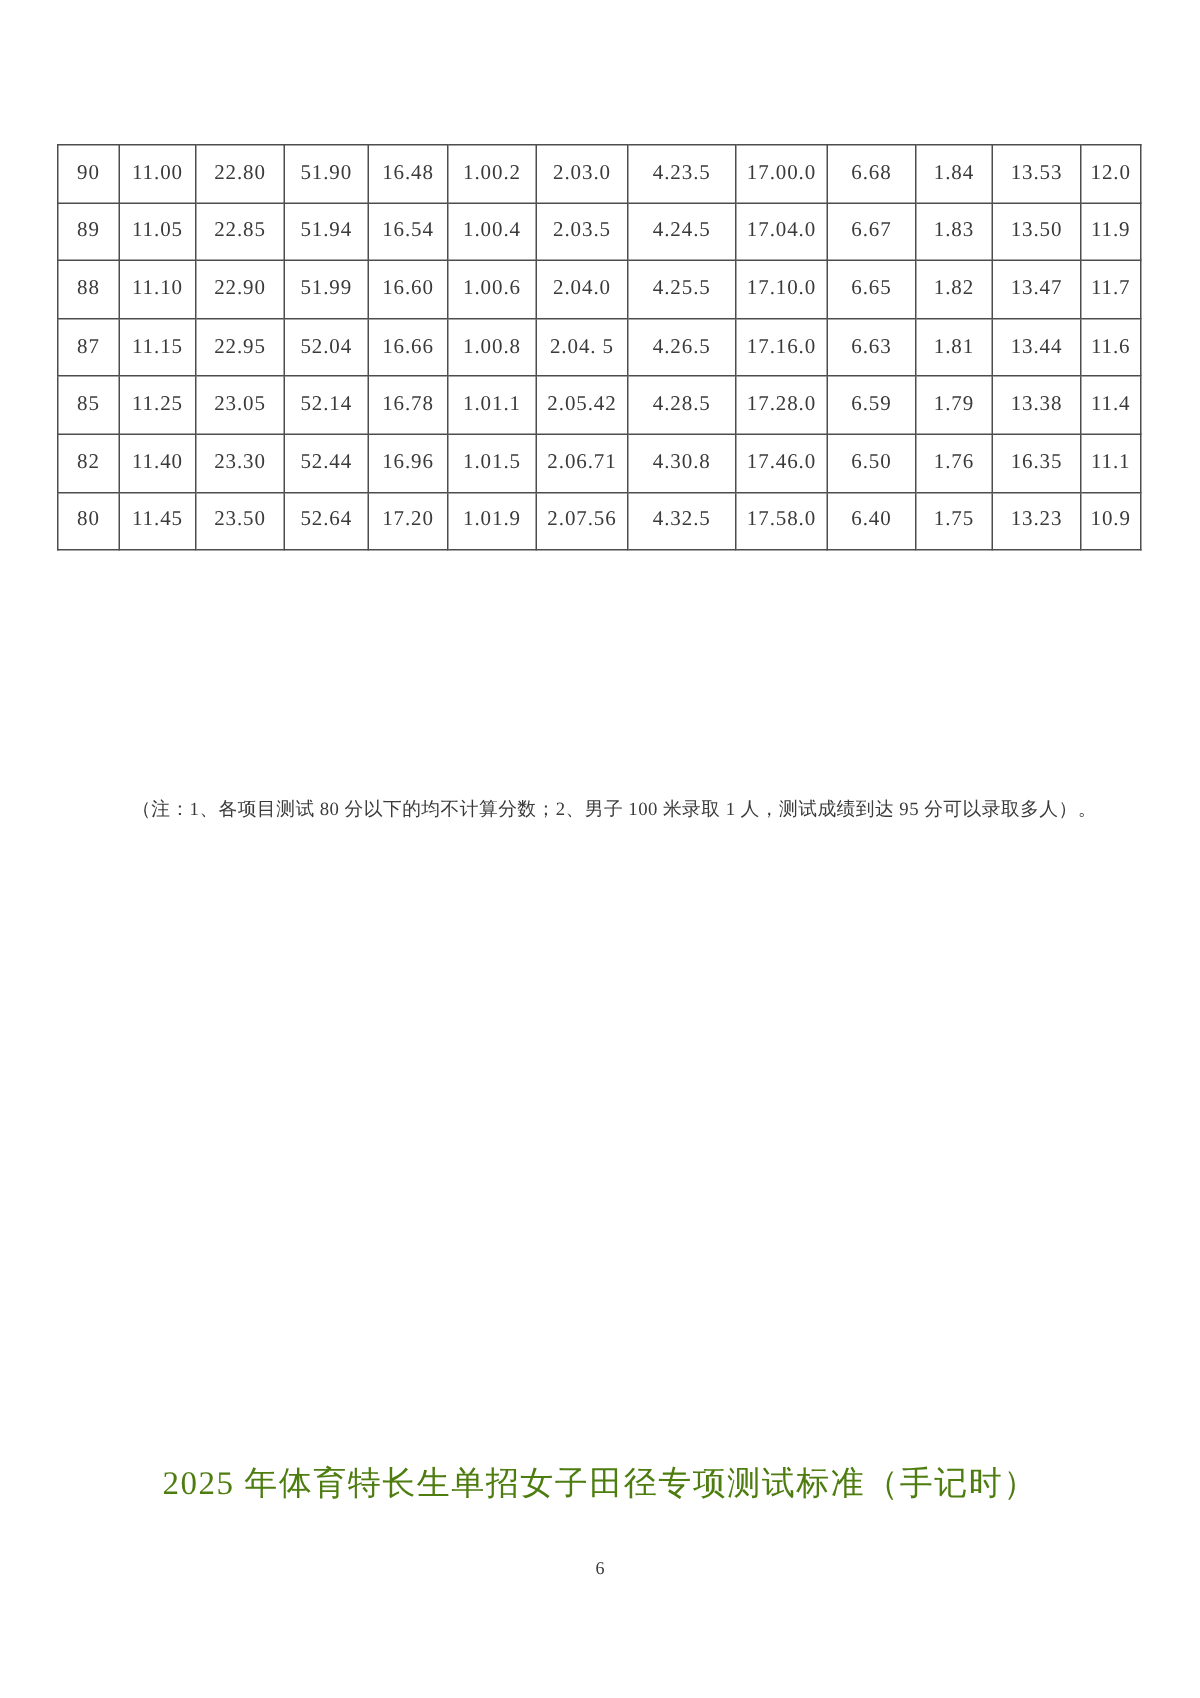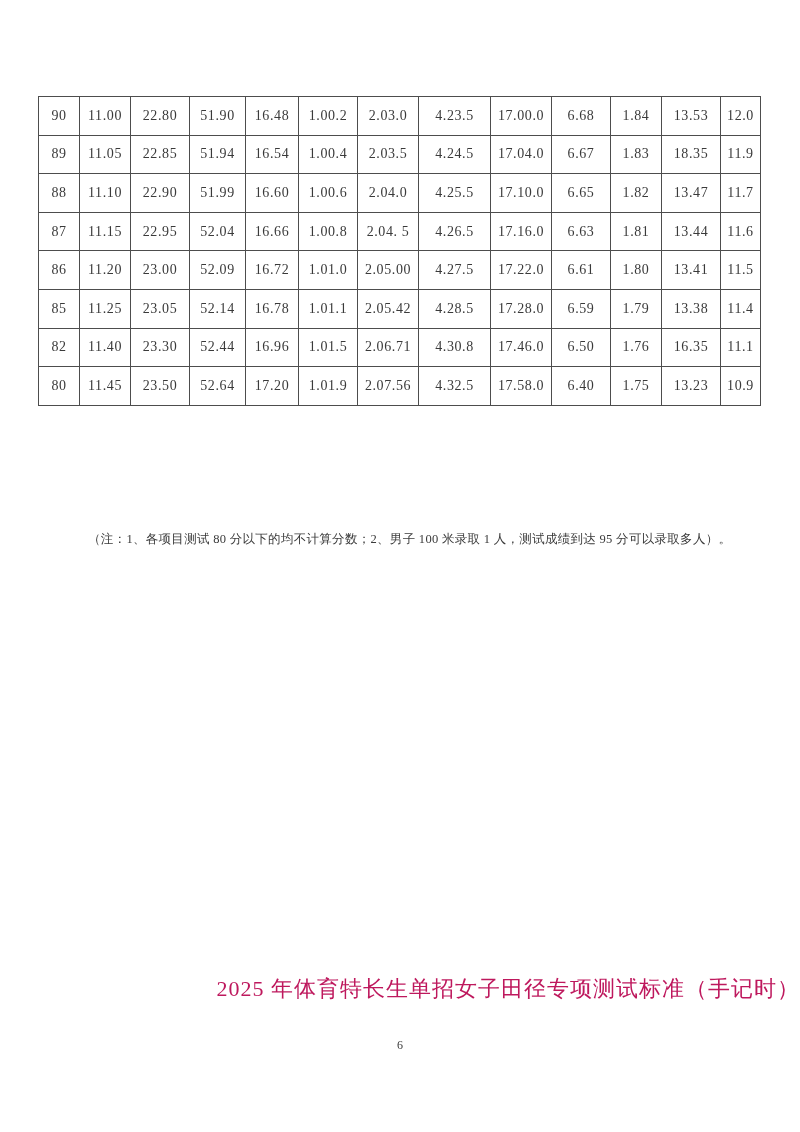--- a/index.html
+++ b/index.html
@@ -47,24 +47,24 @@
     letter-spacing: 0.3px;
     color: #3a3a3a;
     white-space: nowrap;
     text-align: center;
   }
   .section-title {
     position: absolute;
     top: 974px;
     left: 0;
     width: 800px;
-    text-align: right;
+    text-align: center;
     font-size: 22px;
     letter-spacing: 1px;
-    color: #be185d;
+    color: #4d7c0f;
     font-weight: normal;
   }
   .page-number {
     position: absolute;
     top: 1038px;
     left: 0;
     width: 800px;
     text-align: center;
     font-size: 12px;
     color: #3a3a3a;
@@ -113,21 +113,21 @@
             <td>11.05</td>
             <td>22.85</td>
             <td>51.94</td>
             <td>16.54</td>
             <td>1.00.4</td>
             <td>2.03.5</td>
             <td>4.24.5</td>
             <td>17.04.0</td>
             <td>6.67</td>
             <td>1.83</td>
-            <td>18.35</td>
+            <td>13.50</td>
             <td>11.9</td>
           </tr>
           <tr>
             <td>88</td>
             <td>11.10</td>
             <td>22.90</td>
             <td>51.99</td>
             <td>16.60</td>
             <td>1.00.6</td>
             <td>2.04.0</td>
@@ -147,35 +147,20 @@
             <td>1.00.8</td>
             <td>2.04. 5</td>
             <td>4.26.5</td>
             <td>17.16.0</td>
             <td>6.63</td>
             <td>1.81</td>
             <td>13.44</td>
             <td>11.6</td>
           </tr>
           <tr>
-            <td>86</td>
-            <td>11.20</td>
-            <td>23.00</td>
-            <td>52.09</td>
-            <td>16.72</td>
-            <td>1.01.0</td>
-            <td>2.05.00</td>
-            <td>4.27.5</td>
-            <td>17.22.0</td>
-            <td>6.61</td>
-            <td>1.80</td>
-            <td>13.41</td>
-            <td>11.5</td>
-          </tr>
-          <tr>
             <td>85</td>
             <td>11.25</td>
             <td>23.05</td>
             <td>52.14</td>
             <td>16.78</td>
             <td>1.01.1</td>
             <td>2.05.42</td>
             <td>4.28.5</td>
             <td>17.28.0</td>
             <td>6.59</td>

